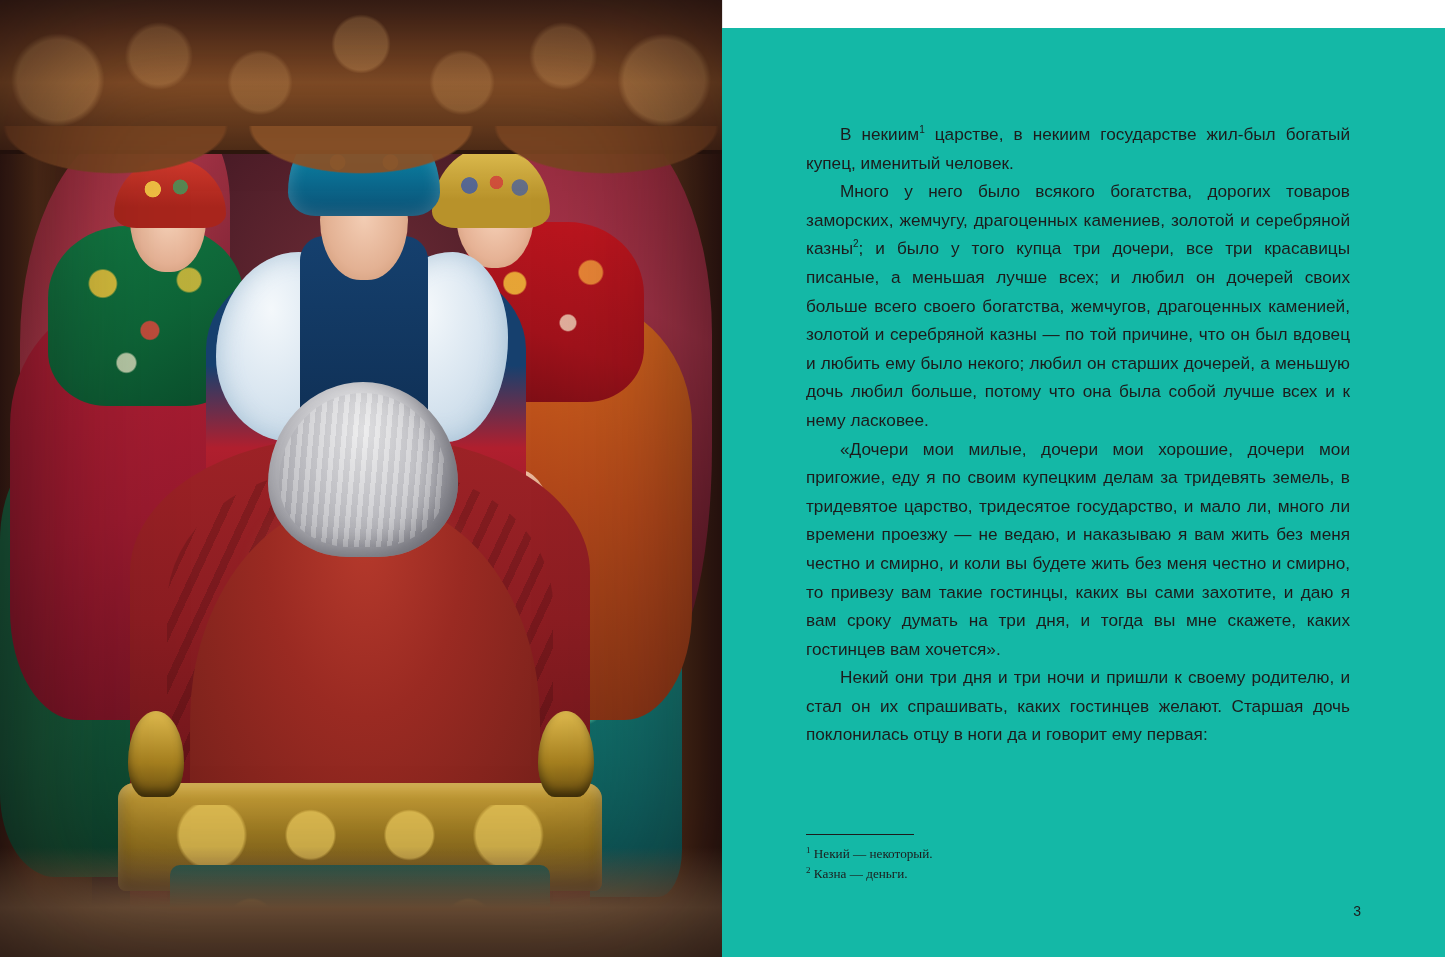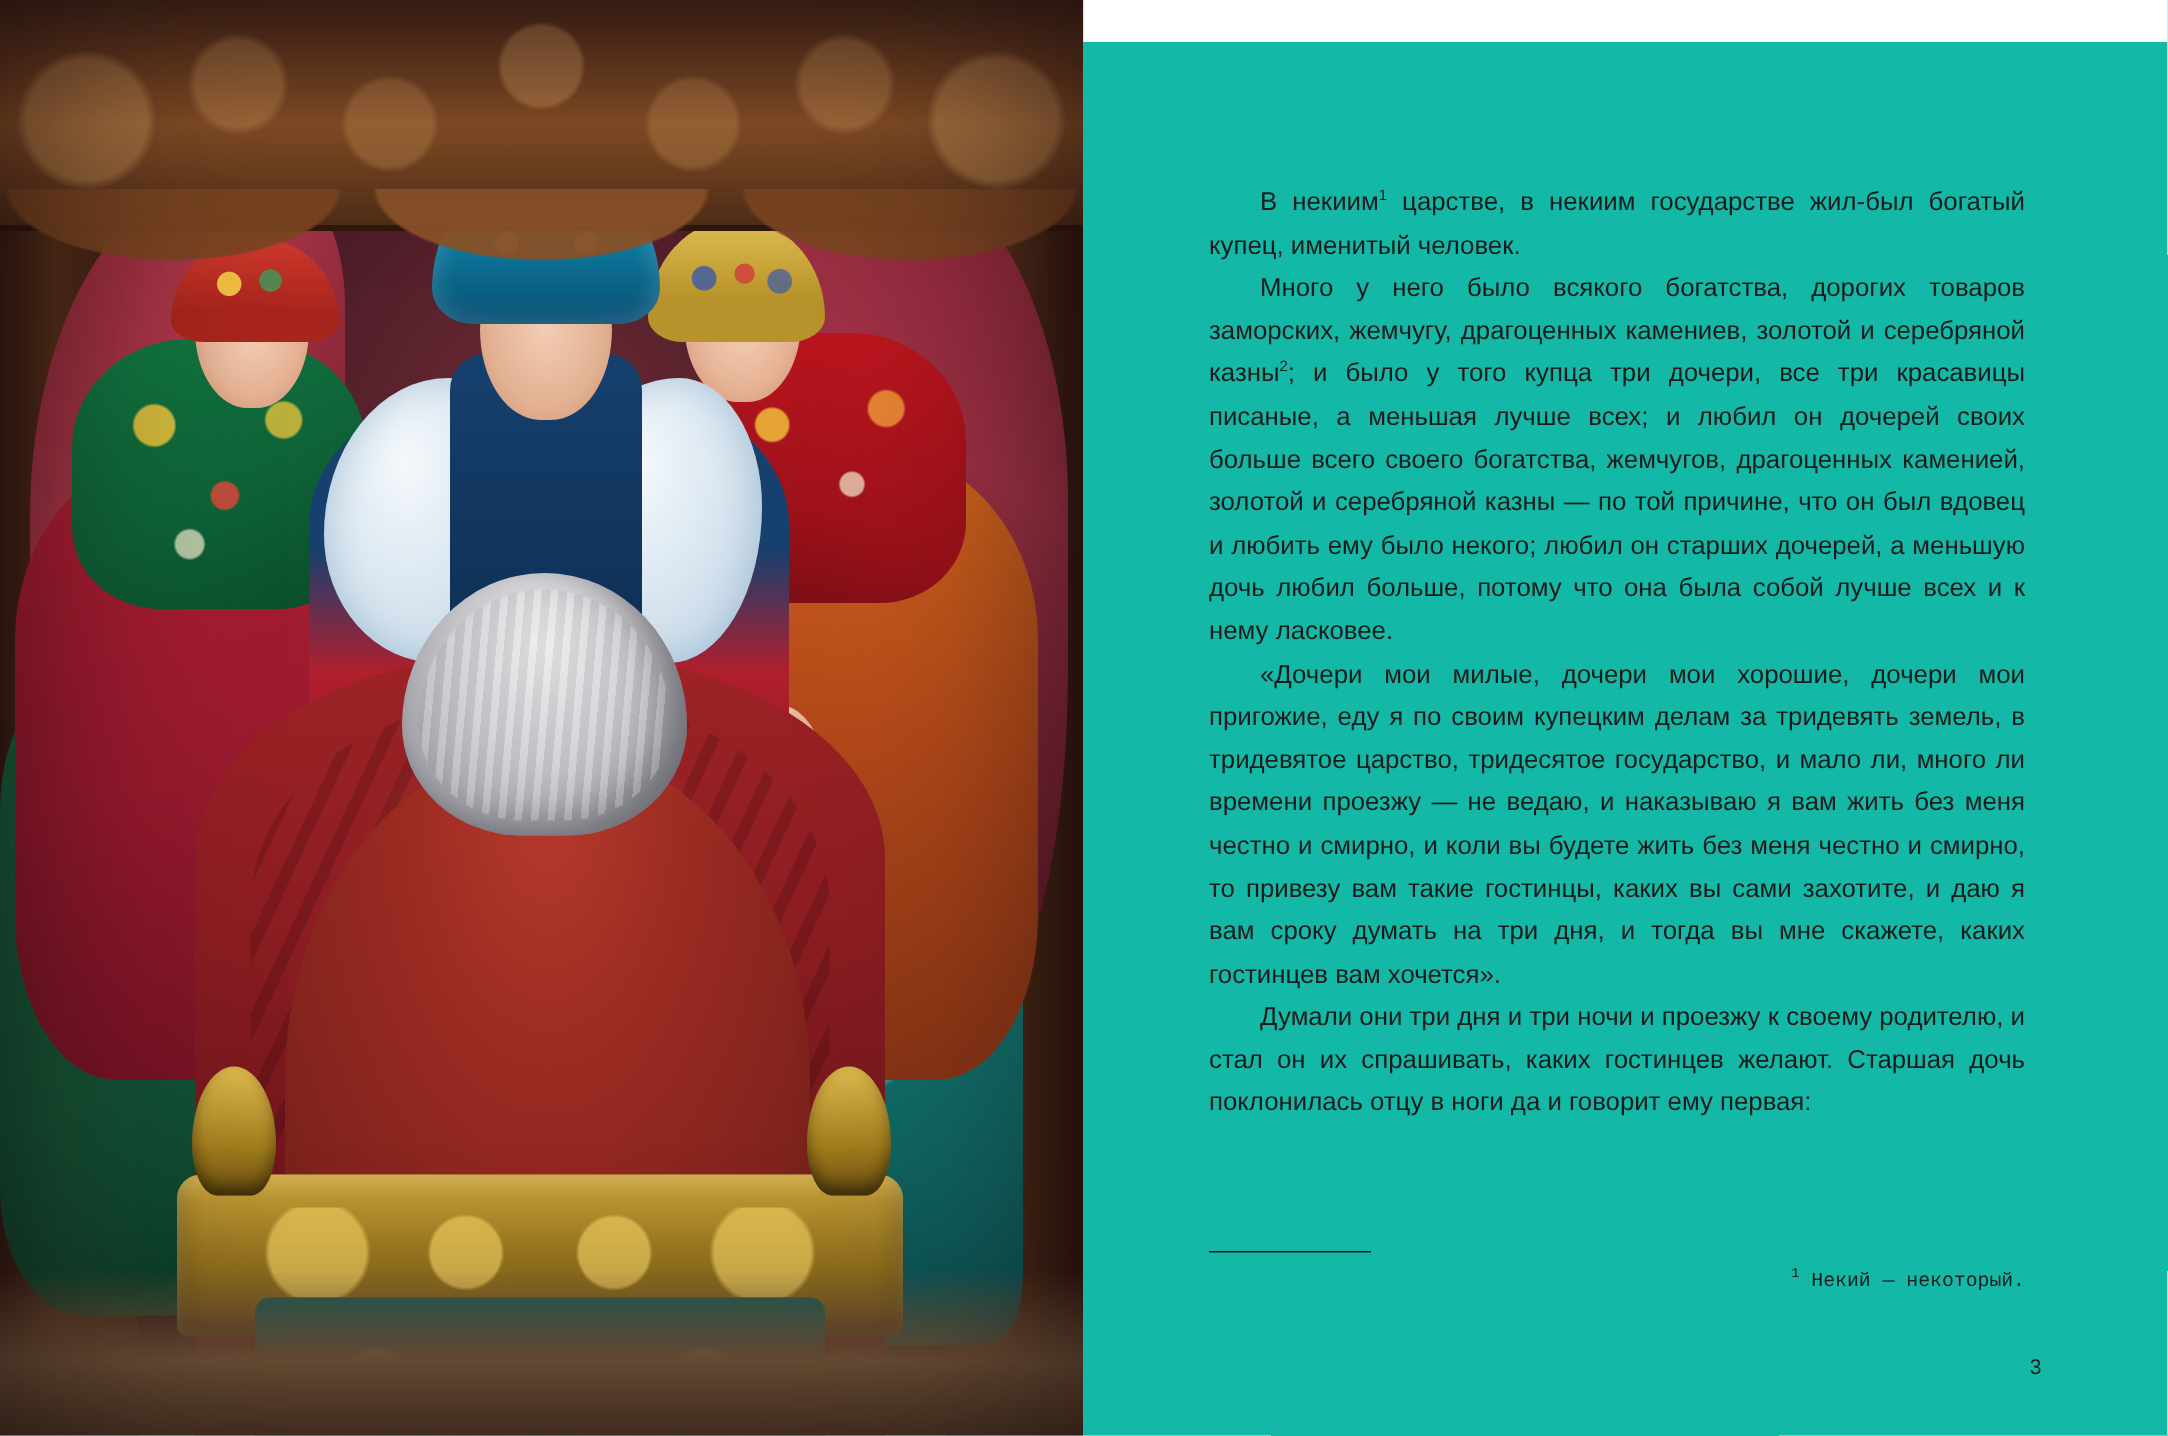--- a/index.html
+++ b/index.html
@@ -341,25 +341,24 @@
     top: 806px;
     width: 544px;
   }
   .fn-rule {
     width: 108px;
     height: 1px;
     background: #1c1c1c;
     margin-bottom: 9px;
   }
   .fn-line {
-    font-family: Liberation Mono, monospace;
+    font-family: Liberation Serif, serif;
     font-size: 13.2px;
     line-height: 20px;
     color: #1c1c1c;
-    text-align: right;
   }
   .fn-line sup { font-size: 9px; }
   .page-number {
     position: absolute;
     right: 84px;
     bottom: 66px;
     font-family: "Liberation Sans", sans-serif;
     font-size: 14px;
     color: #1c1c1c;
   }
@@ -418,26 +417,30 @@
     <div class="ill-layer vignette"></div>
   </div>
 
   <div class="gutter"></div>
 
   <div class="text-page">
     <div class="text-column">
       <p class="body-par">В некиим<sup>1</sup> царстве, в некиим государстве жил-был богатый купец, именитый человек.</p>
       <p class="body-par">Много у него было всякого богатства, дорогих товаров заморских, жемчугу, драгоценных камениев, золотой и серебряной казны<sup>2</sup>; и было у того купца три дочери, все три красавицы писаные, а меньшая лучше всех; и любил он дочерей своих больше всего своего богатства, жемчугов, драгоценных каменией, золотой и серебряной казны — по той причине, что он был вдовец и любить ему было некого; любил он старших дочерей, а меньшую дочь любил больше, потому что она была собой лучше всех и к нему ласковее.</p>
       <p class="body-par">«Дочери мои милые, дочери мои хорошие, дочери мои пригожие, еду я по своим купецким делам за тридевять земель, в тридевятое царство, тридесятое государство, и мало ли, много ли времени проезжу — не ведаю, и наказываю я вам жить без меня честно и смирно, и коли вы будете жить без меня честно и смирно, то привезу вам такие гостинцы, каких вы сами захотите, и даю я вам сроку думать на три дня, и тогда вы мне скажете, каких гостинцев вам хочется».</p>
-      <p class="body-par">Думали они три дня и три ночи и проезжу к своему родителю, и стал он их спрашивать, каких гостинцев желают. Старшая дочь поклонилась отцу в ноги да и говорит ему первая:</p>
+      <p class="body-par">Некий они три дня и три ночи и пришли к своему родителю, и стал он их спрашивать, каких гостинцев желают. Старшая дочь поклонилась отцу в ноги да и говорит ему первая:</p>
     </div>
 
     <div class="footnotes">
       <div class="fn-rule"></div>
       <div class="fn-line">
         <sup>1</sup>
         <span>Некий — некоторый.</span>
       </div>
+      <div class="fn-line">
+        <sup>2</sup>
+        <span>Казна — деньги.</span>
+      </div>
     </div>
 
     <div class="page-number">3</div>
   </div>
 </div>
 
 </body></html>

